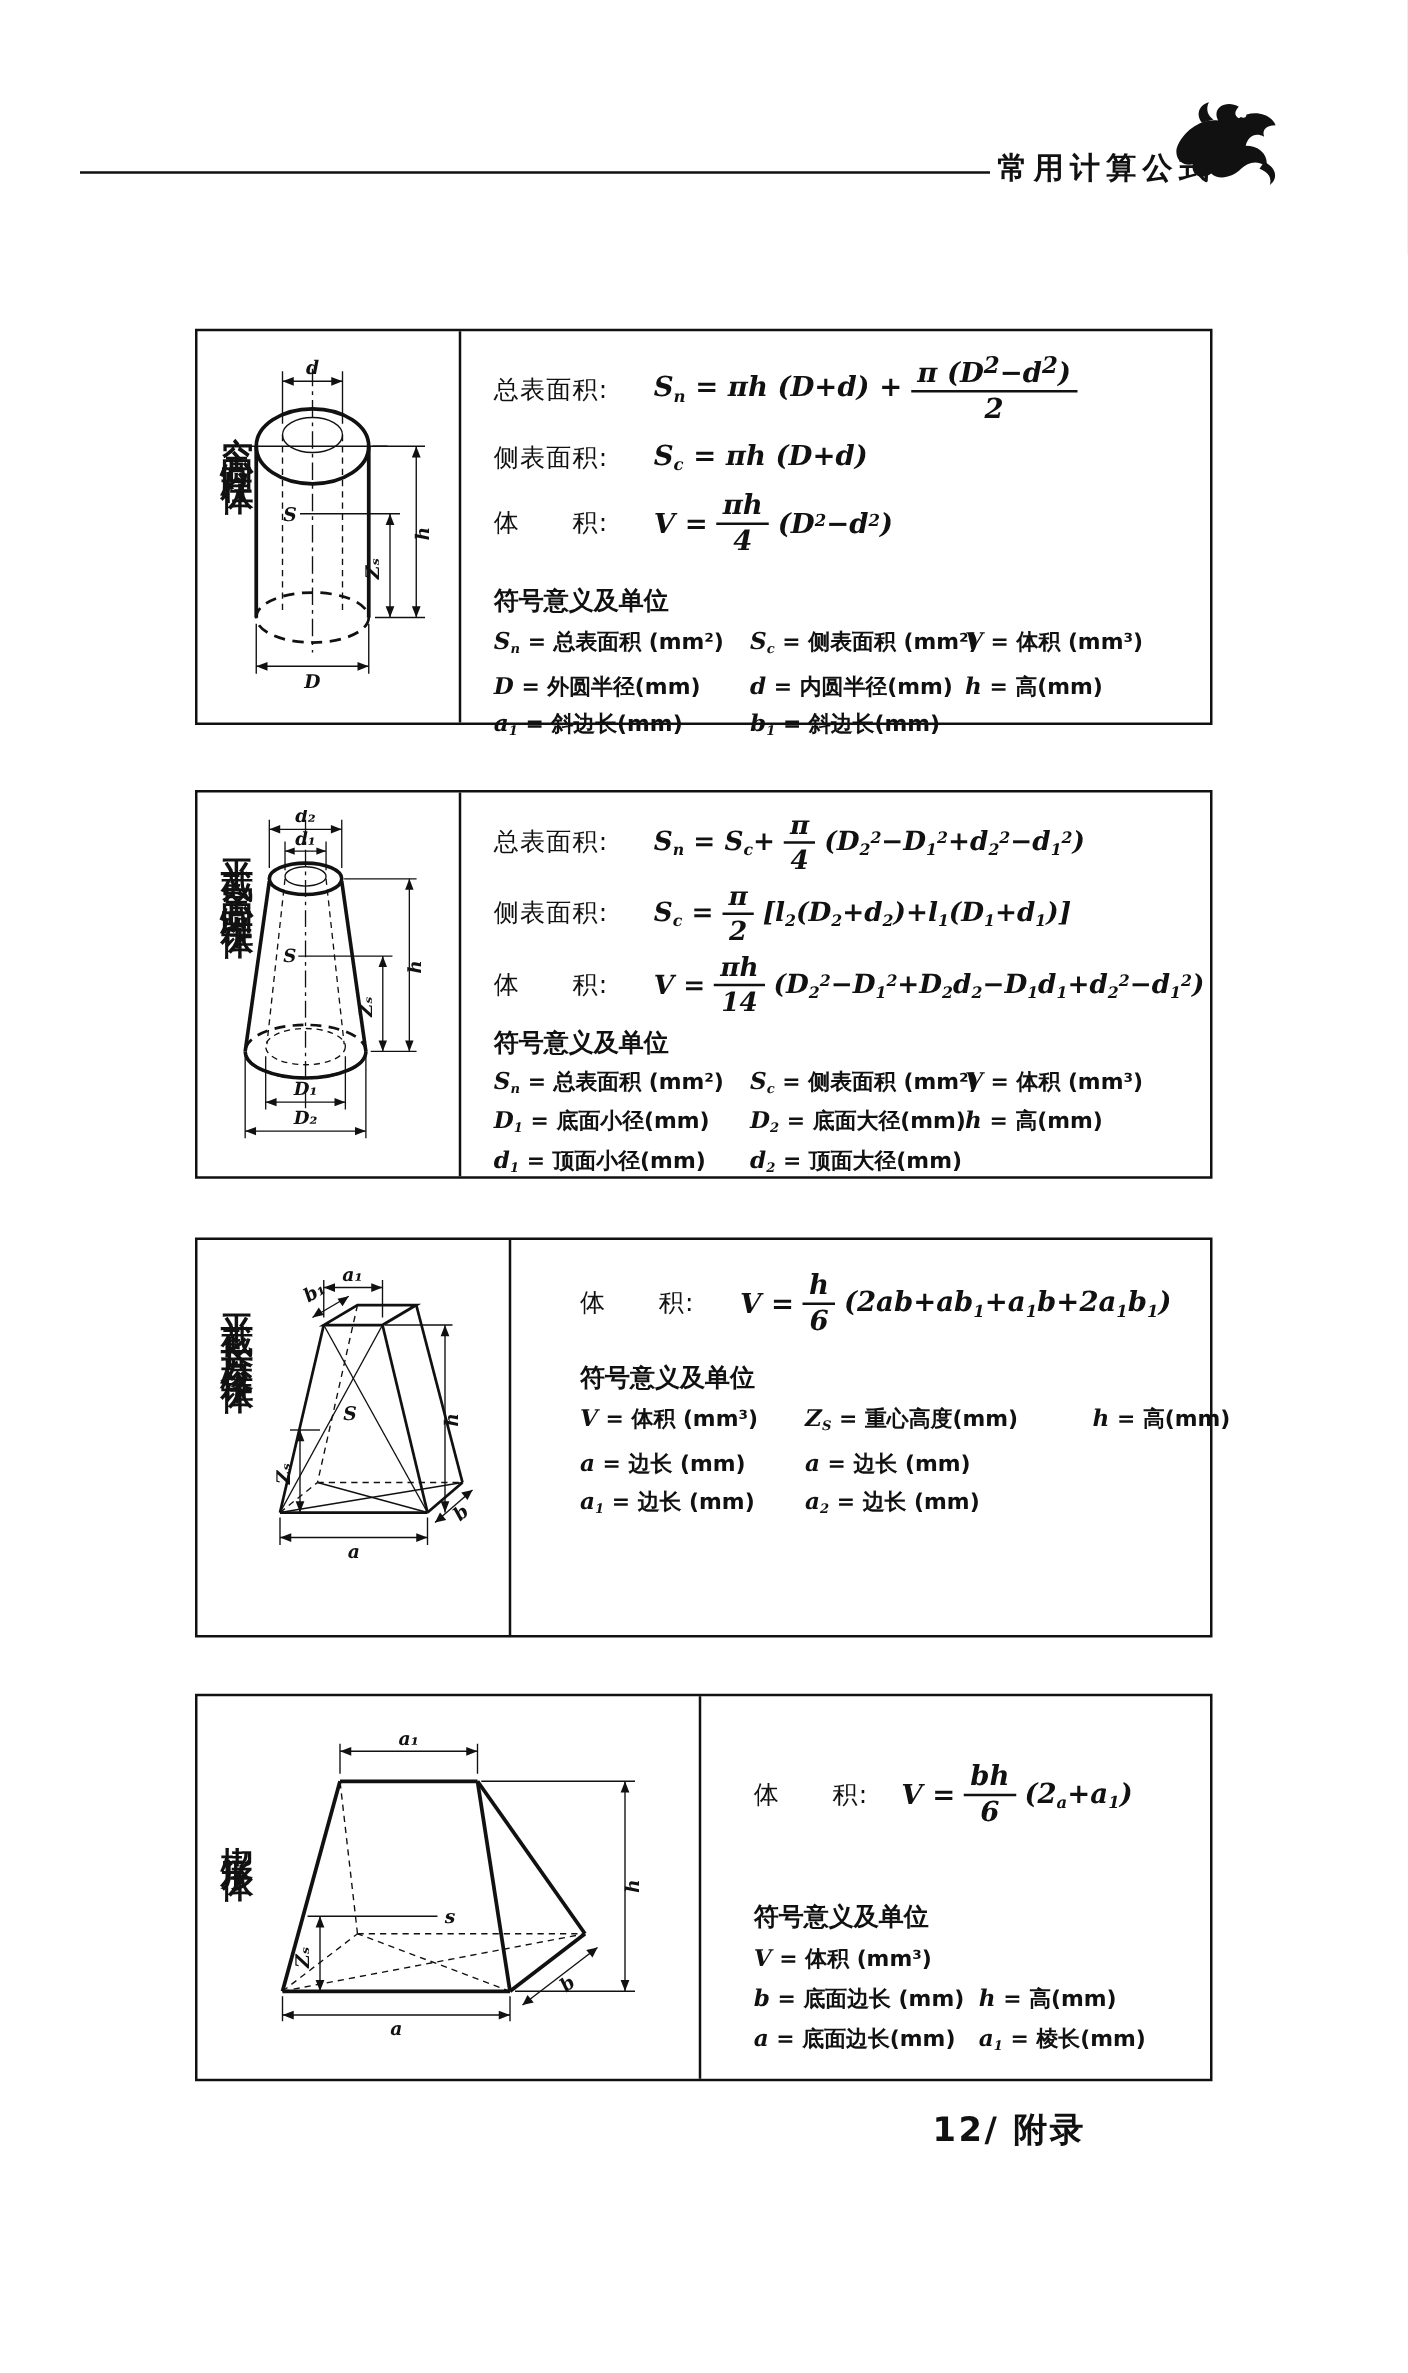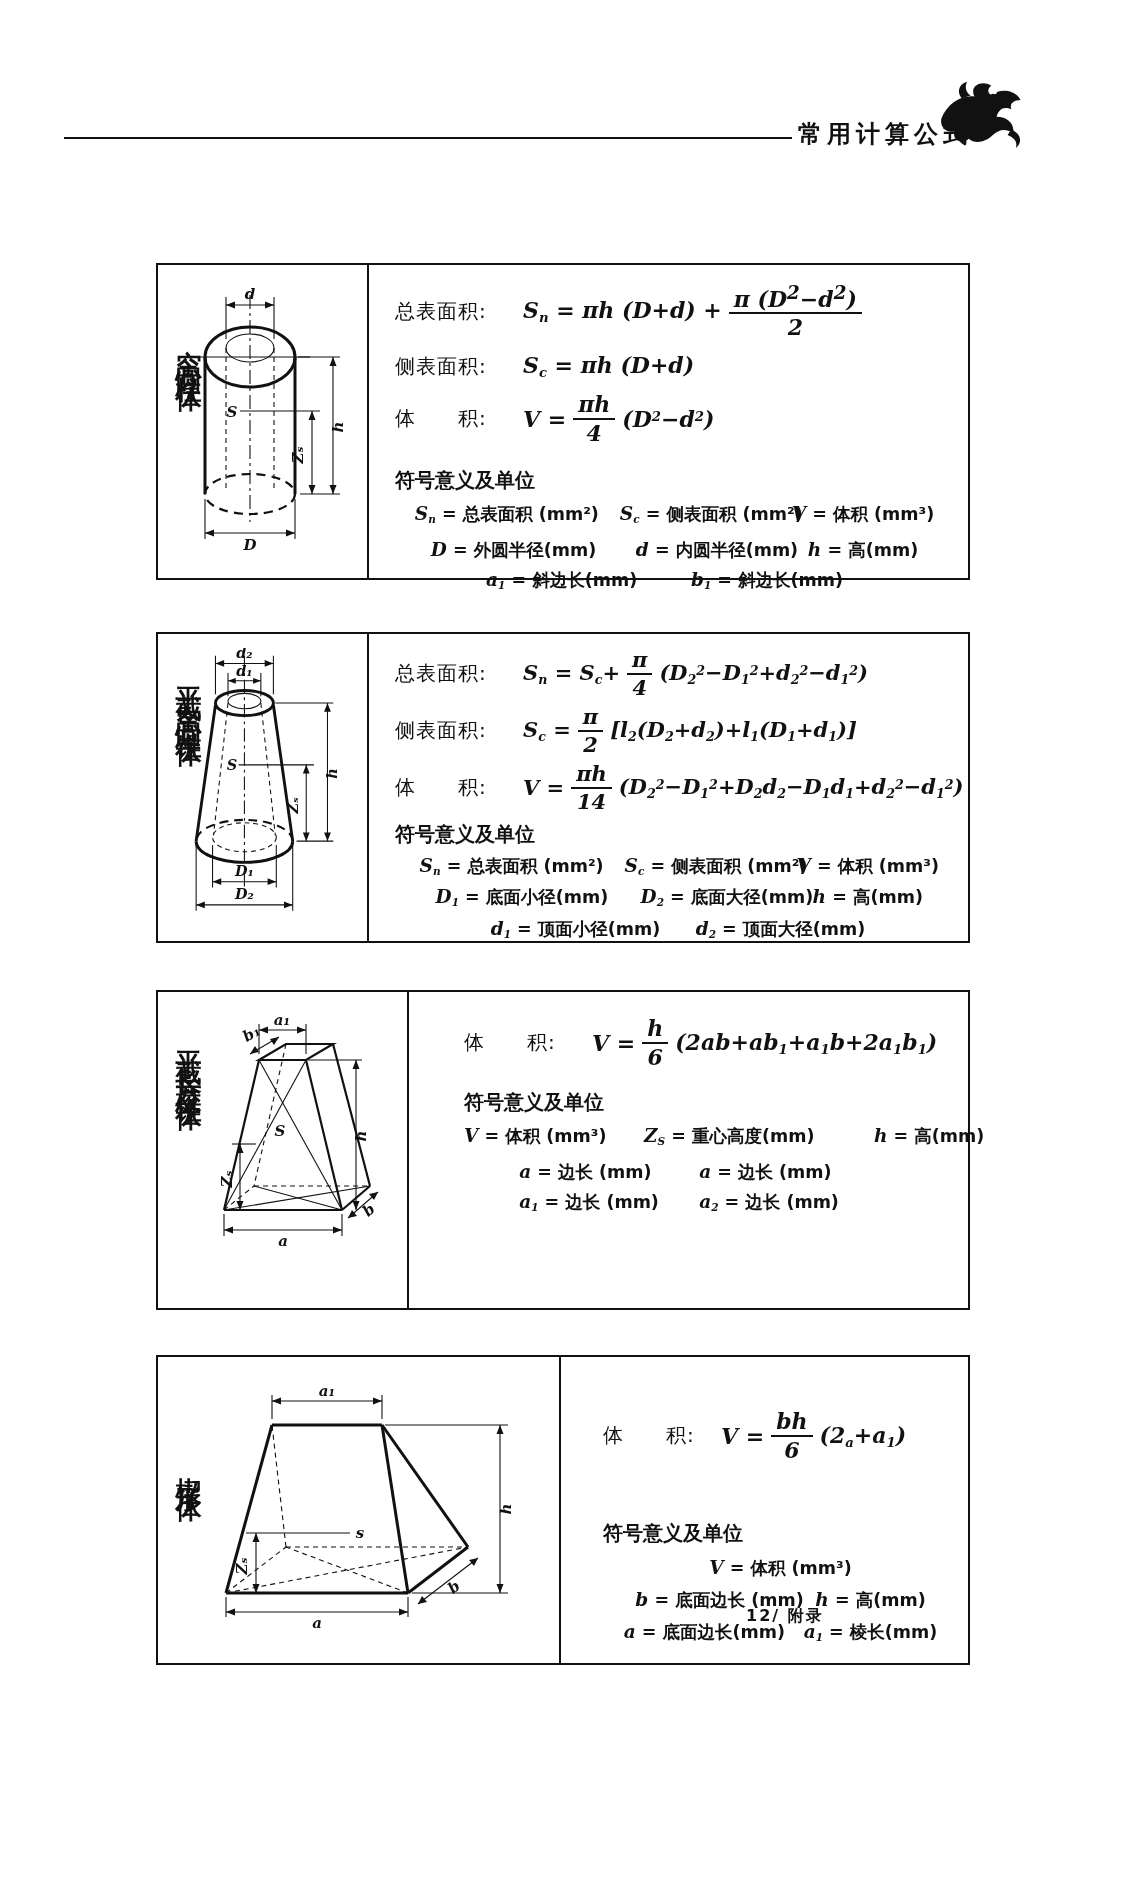--- a/index.html
+++ b/index.html
@@ -26,29 +26,29 @@
         font-size:22px;white-space:nowrap;}
   .math sub,.math sup{font-size:0.60em;font-style:italic;}
   sub{vertical-align:-0.32em;} sup{vertical-align:0.42em;}
   .frac{display:inline-flex;flex-direction:column;align-items:center;margin:0 7px;
         font-family:"DejaVu Serif","Liberation Serif",serif;font-style:italic;font-weight:bold;font-size:22px;}
   .frac .num{border-bottom:2.4px solid #111;padding:0 5px 1px;line-height:1.12;white-space:nowrap;}
   .frac .den{padding-top:1px;line-height:1.12;white-space:nowrap;}
 
   
   .legend-title{font-size:20px;font-weight:bold;margin-bottom:5px;}
-  .l-row{display:flex;line-height:29px;justify-content:center;}
+  .l-row{display:flex;line-height:29px;}
   .l-cell{font-size:17.5px;font-weight:bold;white-space:nowrap;flex:0 0 auto;}
   .l-cell i.mv{font-family:"DejaVu Serif","Liberation Serif",serif;font-style:italic;font-size:18.5px;}
   .l-cell sub{font-size:0.6em;font-family:"DejaVu Serif",serif;font-style:italic;}
   .w205{width:205px}.w172{width:172px}.w180{width:180px}.w230{width:230px}.wauto{width:auto}
 
   .sec2 .math,.sec2 .frac{font-size:21px;}
   .sec2 .l-row{line-height:26px;}
-  .footer{position:absolute;left:746px;top:1606px;font-size:16px;font-weight:bold;letter-spacing:2px;}
+  .footer{position:absolute;left:746px;top:1686px;font-size:27px;font-weight:bold;letter-spacing:2px;}
 
   
   svg .thick{stroke:#111;stroke-width:3;fill:none;}
   svg .med{stroke:#111;stroke-width:2.2;fill:none;}
   svg .thin{stroke:#111;stroke-width:1.1;fill:none;}
   svg .dash{stroke-dasharray:9 6;}
   svg .dashf{stroke-dasharray:5 4;}
   svg .cl{stroke-dasharray:14 4 3 4;}
   svg text{font-family:"DejaVu Serif","Liberation Serif",serif;font-style:italic;font-weight:bold;
            font-size:15px;fill:#111;stroke:none;text-anchor:middle;}

